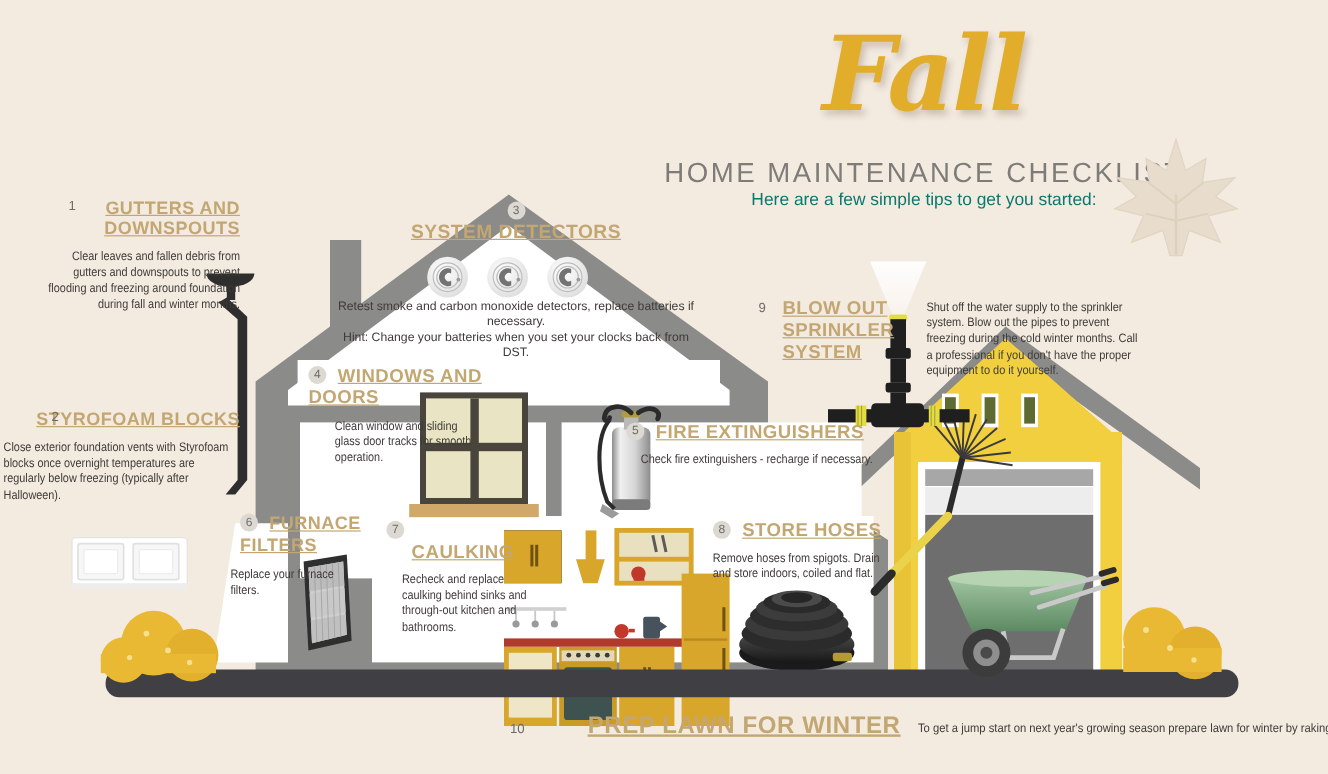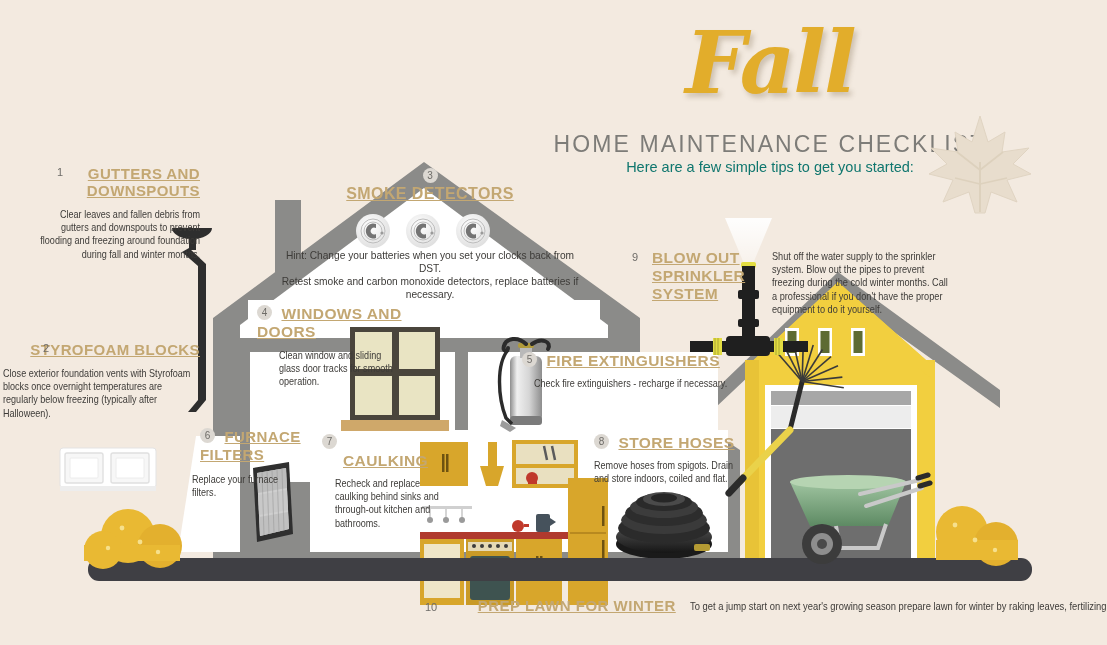--- a/index.html
+++ b/index.html
@@ -103,22 +103,22 @@
   
   #item9 { left: 632px; top: 249px; width: 120px; }
   #item9 .hdg { font-size: 15.5px; line-height: 18px; }
   #item9 .numwrap { position: absolute; left: 0px; top: 2px; font-size: 11px; color: #6e6c68; }
   #item9-body { left: 772px; top: 250px; width: 200px;
                 font-size: 10.2px; line-height: 13.2px; color: #3d3b38;
                 transform: scaleX(0.9); transform-origin: left top; }
 
   
   #item10 { left: 425px; top: 597px; width: 640px; white-space: nowrap; }
-  #item10 .numwrap { font-size: 11px; color: #6e6c68; margin-right: 3px; }
-  #item10 .hdg { font-size: 15px; letter-spacing: 0.5px; padding-left: 33px; }
+  #item10 .numwrap { font-size: 11px; color: #6e6c68; margin-right: 15px; }
+  #item10 .hdg { font-size: 20px; letter-spacing: 0.5px; padding-left: 33px; }
   #item10 .body-txt { display: inline-block; font-size: 10.2px; margin-left: 10px;
                       transform: scaleX(0.92); vertical-align: 1px; }
 </style>
 </head>
 <body>
 
 <div id="root">
 
   <div class="abs" id="fall-title">Fall</div>
 
@@ -460,25 +460,25 @@
   </div>
 
   <div class="abs" id="item2">
     <span class="numwrap">2</span>
     <span class="hdg">STYROFOAM BLOCKS</span>
     <div class="body-txt">Close exterior foundation vents with Styrofoam blocks once overnight temperatures are regularly below freezing (typically after Halloween).</div>
   </div>
 
   <div class="abs" id="attic-head">
     <span class="num">3</span>
-    <span class="hdg">SMOKE DETECTORS</span>
+    <span class="hdg">SYSTEM DETECTORS</span>
   </div>
   <div class="abs" id="attic-cap">
+    <div>Retest smoke and carbon monoxide detectors, replace batteries if necessary.</div>
     <div>Hint: Change your batteries when you set your clocks back from DST.</div>
-    <div>Retest smoke and carbon monoxide detectors, replace batteries if necessary.</div>
   </div>
 
   <div class="abs" id="item4">
     <span class="num">4</span>
     <span class="hdg">WINDOWS AND DOORS</span>
     <div class="body-txt">Clean window and sliding glass door tracks for smooth operation.</div>
   </div>
 
   <div class="abs" id="item5">
     <span class="num">5</span>

